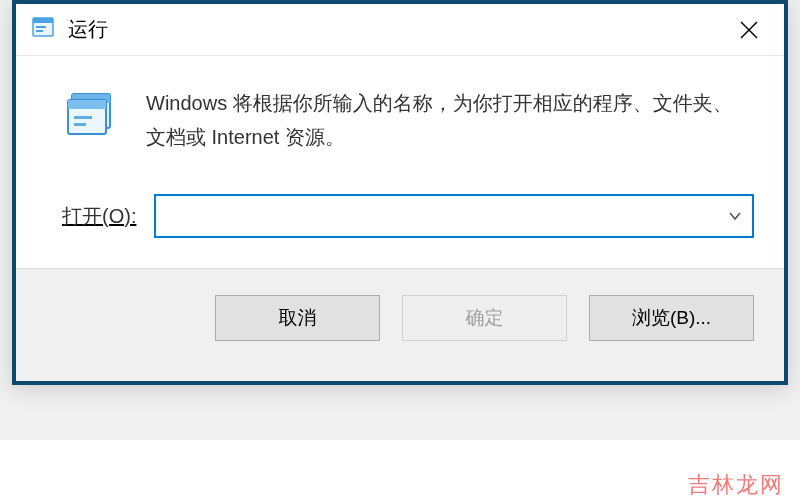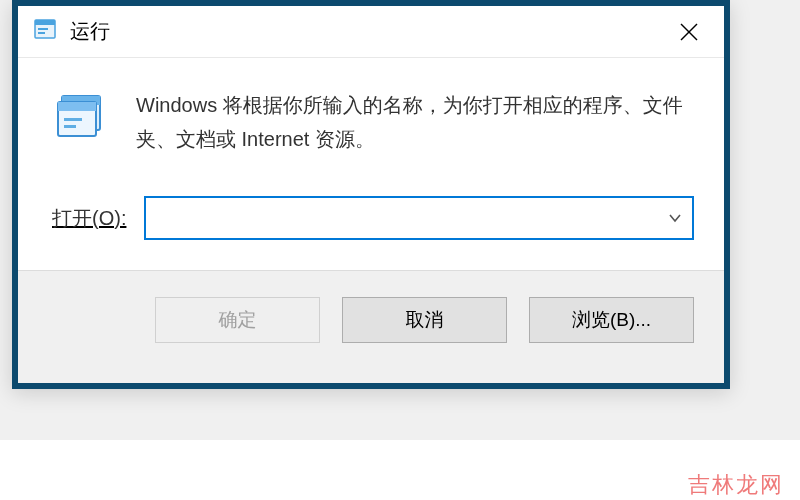--- a/index.html
+++ b/index.html
@@ -8,23 +8,23 @@
       background: #f0f0f0;
       width: 800px;
       height: 500px;
       position: relative;
       overflow: hidden;
     }
     .dialog {
       position: absolute;
       top: 0;
       left: 12px;
-      width: 718px;
+      width: 776px;
       background: #ffffff;
-      border: 6px solid #0c4a6e;
+      border: 4px solid #0c4a6e;
       box-shadow: 0 4px 20px rgba(0,0,0,0.15);
     }
     .titlebar {
       display: flex;
       align-items: center;
       justify-content: space-between;
       height: 52px;
       padding: 0 0 0 14px;
       border-bottom: 1px solid #e8e8e8;
     }
@@ -40,21 +40,21 @@
     .close-btn {
       width: 70px;
       height: 52px;
       display: flex;
       align-items: center;
       justify-content: center;
       cursor: pointer;
     }
     .close-btn svg { width: 18px; height: 18px; }
     .body-area {
-      padding: 30px 30px 20px 34px;
+      padding: 30px 30px 20px 46px;
     }
     .desc-row {
       display: flex;
       gap: 28px;
       align-items: flex-start;
       margin-bottom: 40px;
     }
     .desc-text {
       font-size: 20px;
       color: #333;
@@ -189,20 +189,20 @@
         <div class="combo-chevron">
           <svg width="14" height="14" viewBox="0 0 14 14">
             <polyline points="2,4 7,10 12,4" fill="none" stroke="#555" stroke-width="1.6"></polyline>
           </svg>
         </div>
       </div>
     </div>
   </div>
 
   <div class="button-row">
+    <button class="btn">取消</button>
     <button class="btn disabled">确定</button>
-    <button class="btn">取消</button>
     <button class="btn">浏览(B)...</button>
   </div>
 
 </div>
 
 <div class="watermark">吉林龙网</div>
 
 </body></html>

